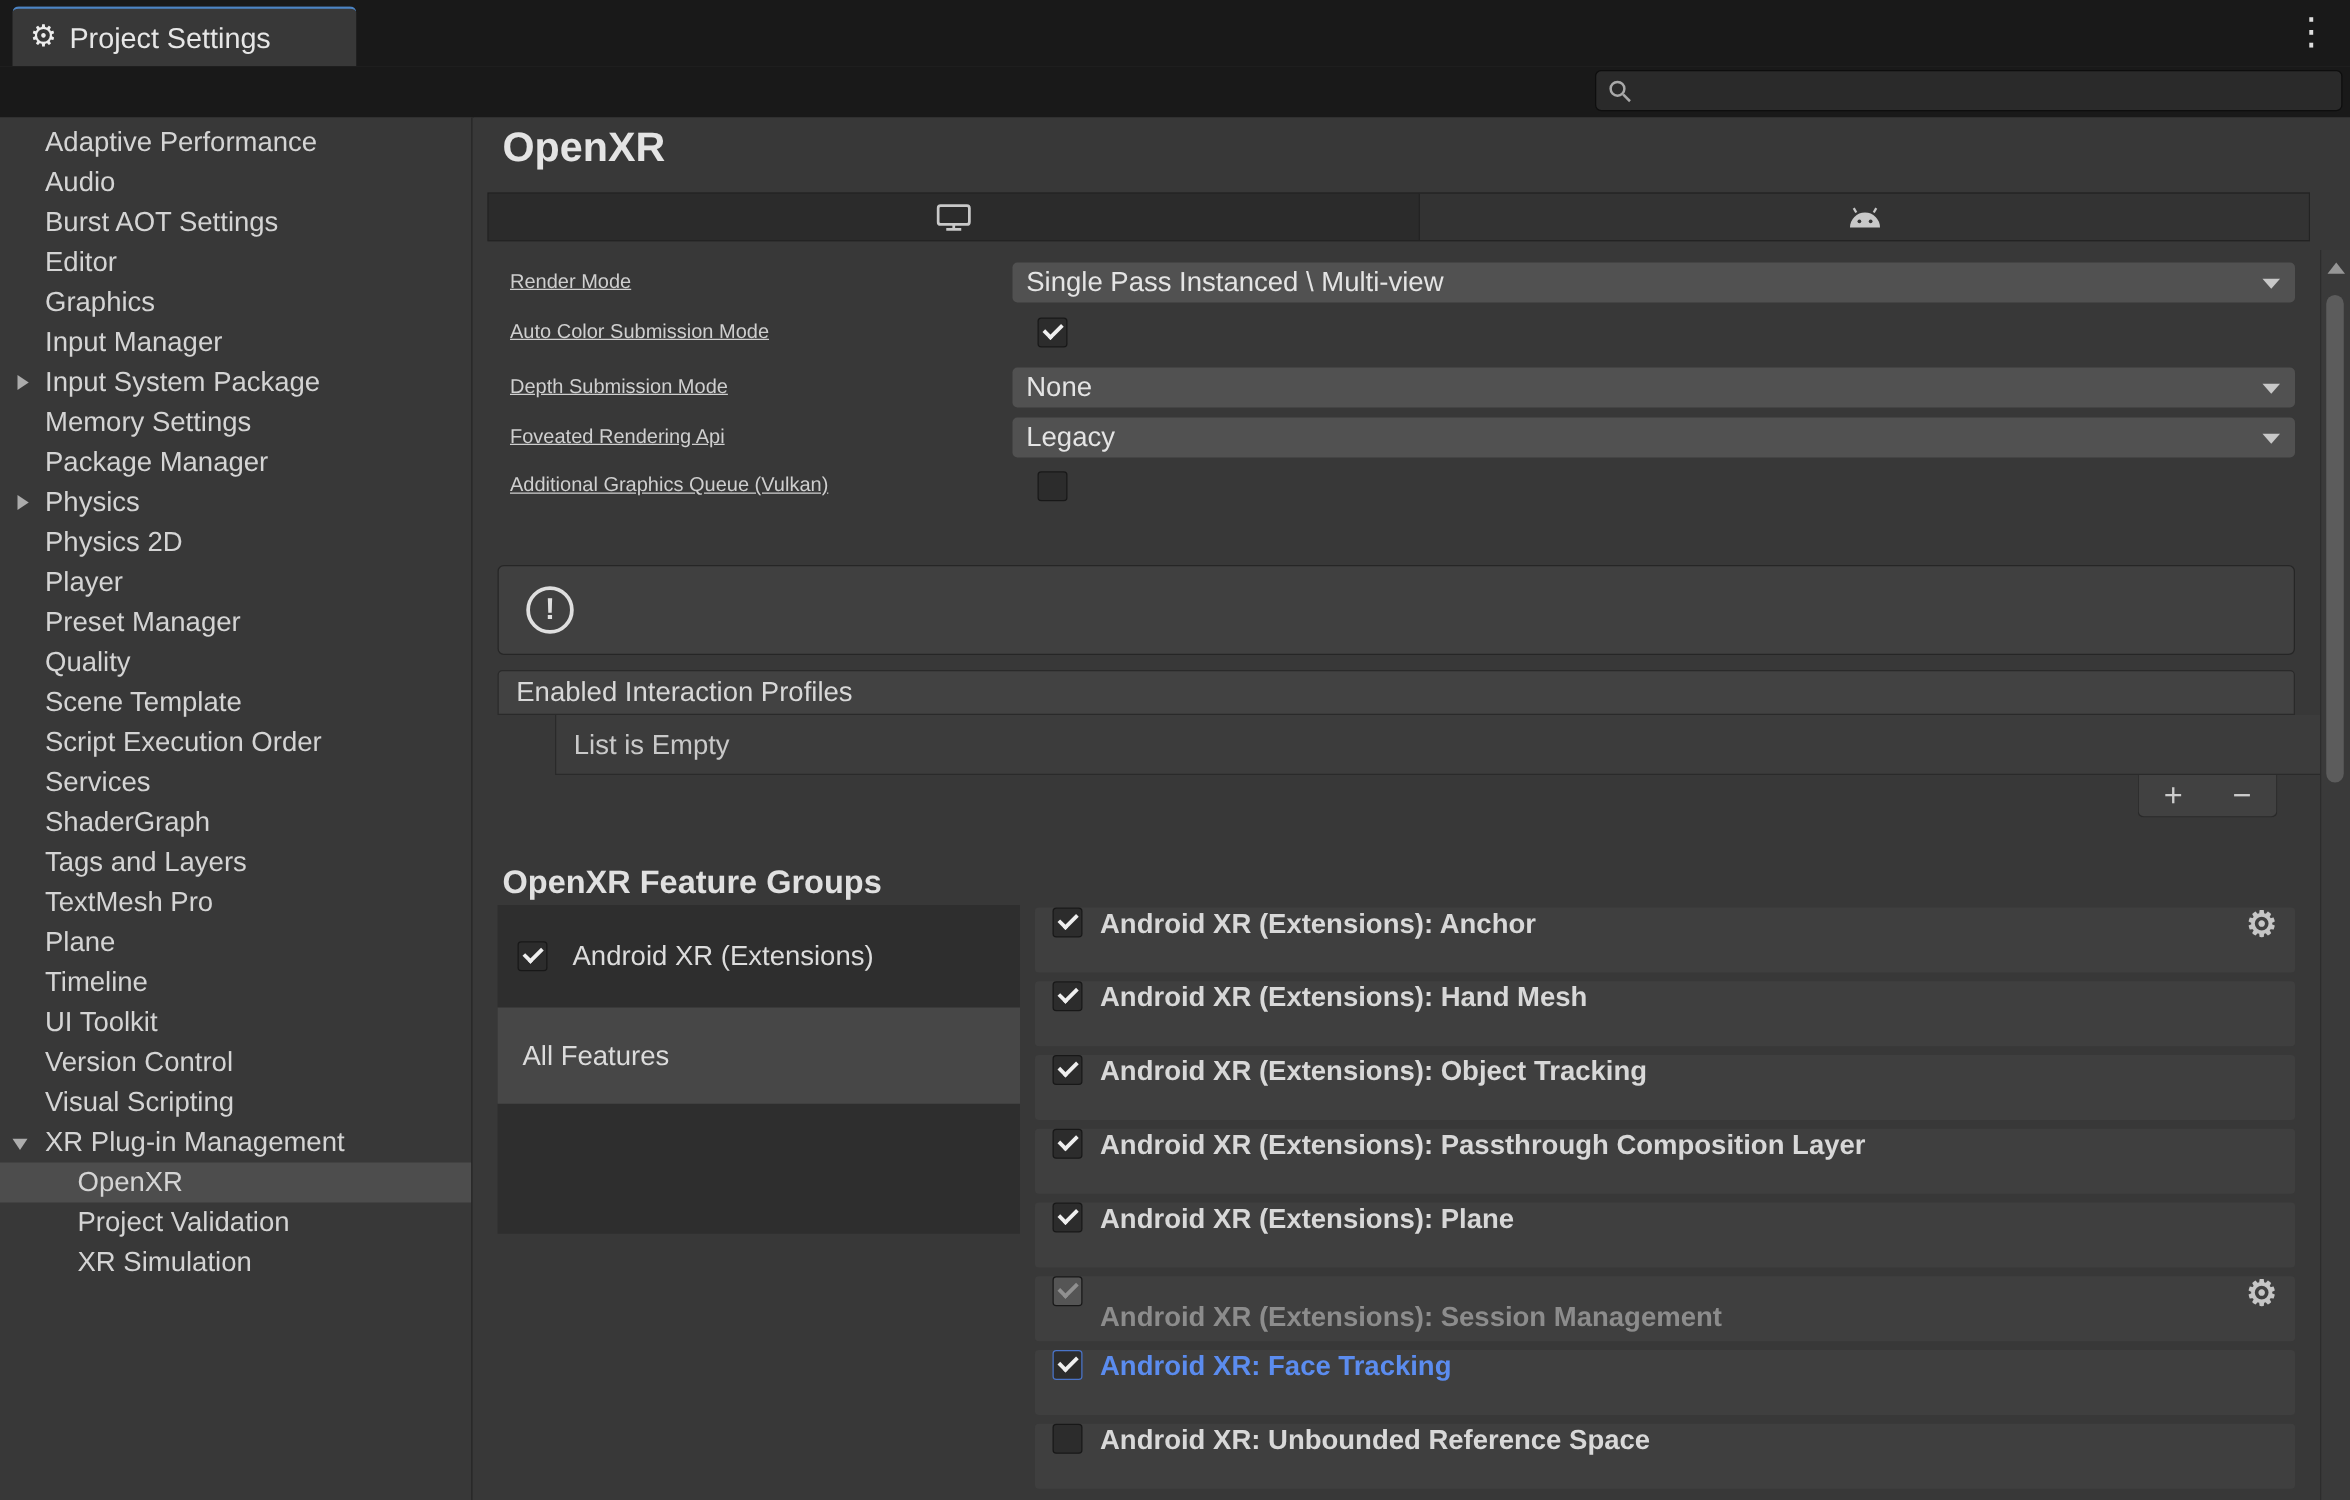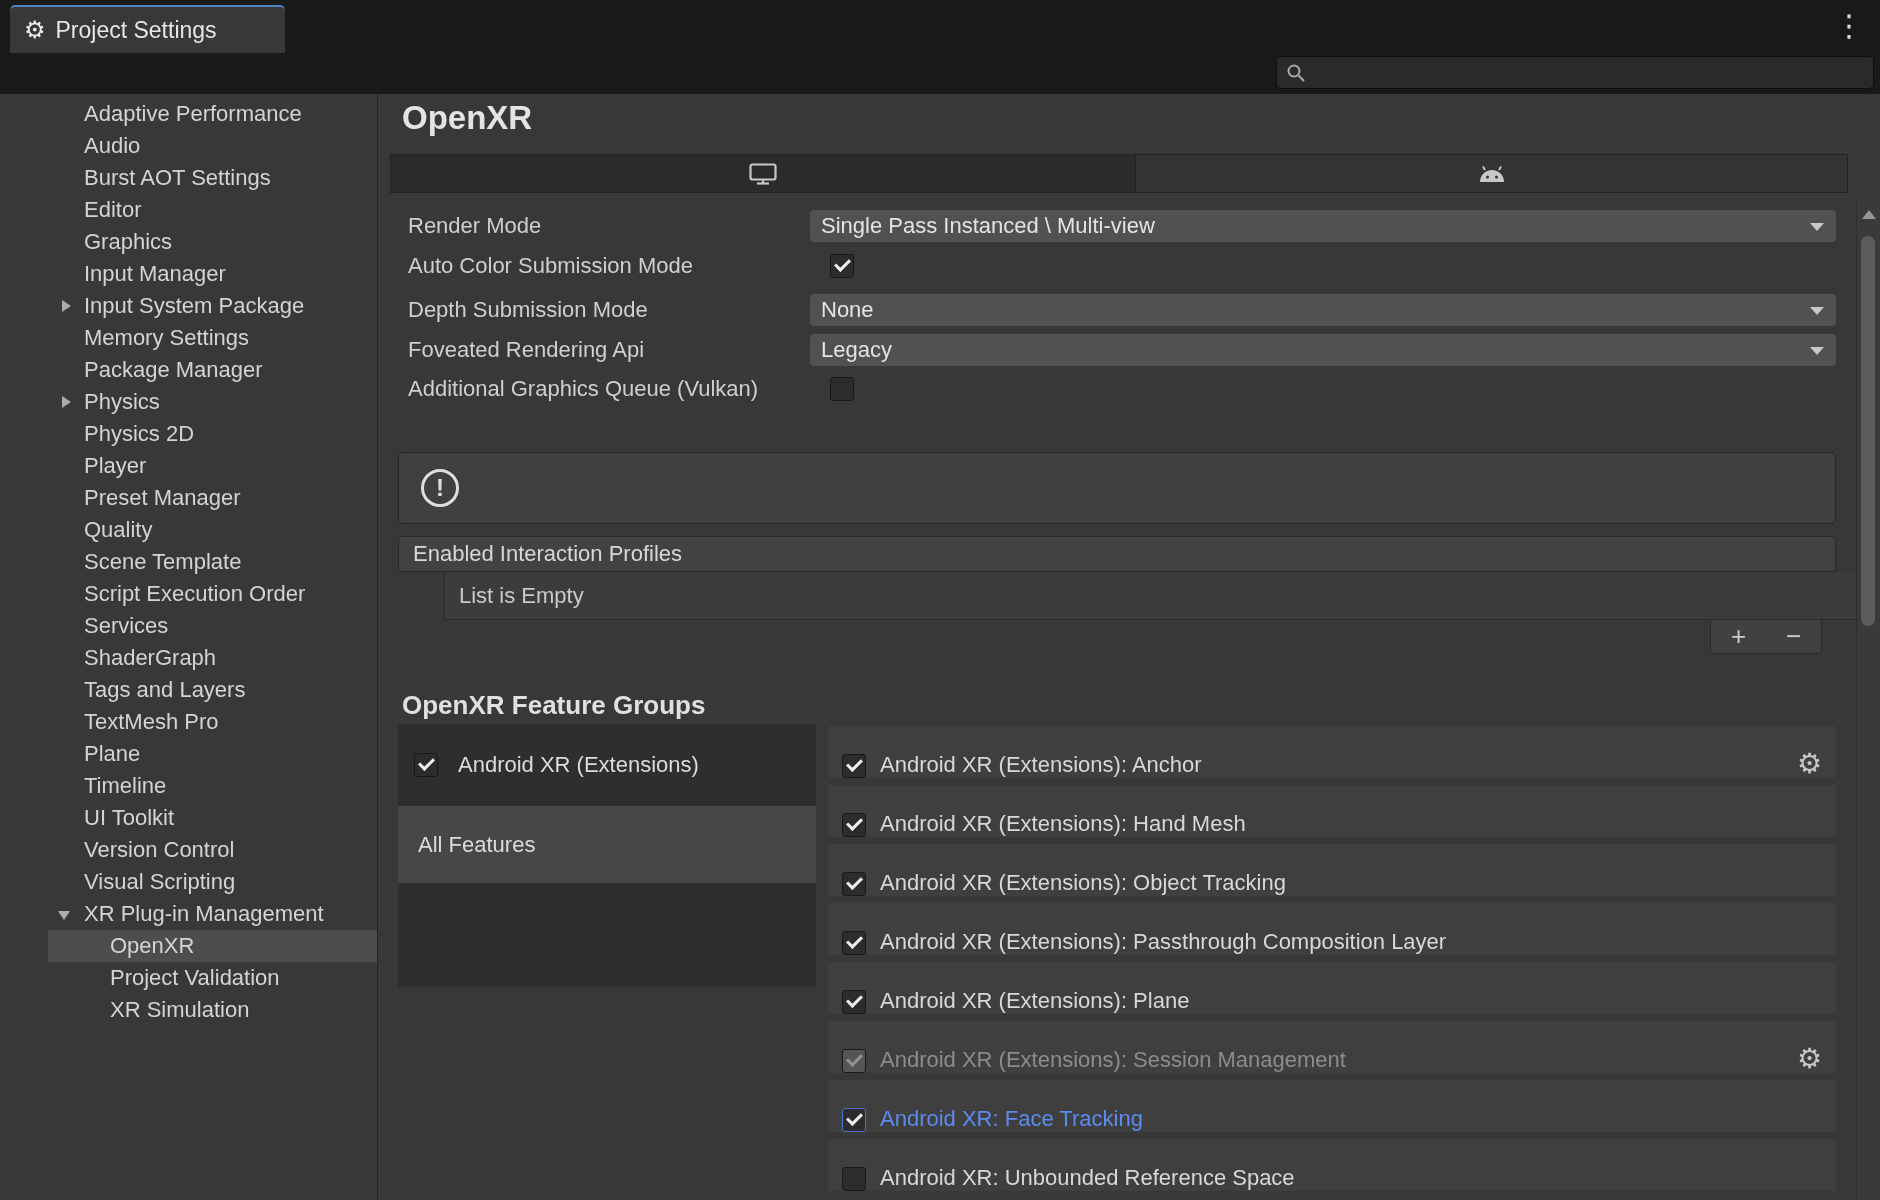--- a/index.html
+++ b/index.html
@@ -17,42 +17,42 @@
   
   .toolbar { position:absolute; top:53px; left:0; right:0; height:41px; background:#191919; }
   .search { position:absolute; right:6px; top:3px; width:598px; height:33px; background:#2A2A2A;
             border:1px solid #0E0E0E; border-radius:5px; display:flex; align-items:center; padding-left:9px; gap:8px; }
   .search .q { color:#BDBDBD; font-size:20px; }
 
   
   .sidebar { position:absolute; top:94px; left:0; width:378px; bottom:0; background:#383838;
              border-right:1px solid #242424; padding-top:4px; overflow:hidden; }
   .side-item { position:relative; height:32px; line-height:32px; font-size:22px; color:#D4D4D4;
-               padding-left:36px; white-space:nowrap; cursor:default;margin-left:48px; }
+               padding-left:36px; white-space:nowrap; cursor:default; }
   .side-item.child { padding-left:62px; }
   .side-item.selected { background:#4D4D4D; }
   .tri-r { position:absolute; left:14px; top:10px; width:0; height:0;
            border-left:9px solid #ACACAC; border-top:6px solid transparent; border-bottom:6px solid transparent; }
   .tri-d { position:absolute; left:10px; top:13px; width:0; height:0;
            border-top:9px solid #ACACAC; border-left:6px solid transparent; border-right:6px solid transparent; }
 
   
   .main { position:absolute; left:379px; top:94px; right:0; bottom:0; background:#383838; }
   .page-title { position:absolute; left:23px; top:5px; font-size:33px; font-weight:bold; color:#E4E4E4; }
 
   .ptabs { position:absolute; left:11px; top:60px; width:1458px; height:39px; display:flex;
            border:1px solid #232323; background:#2B2B2B; }
   .ptab { height:100%; display:flex; align-items:center; justify-content:center; background:#2B2B2B; cursor:pointer; }
   .ptab + .ptab { border-left:1px solid #232323; }
   .ptab.active { background:#333333; }
   .ptab-desktop { width:744px; }
   .ptab-android { flex:1; }
 
   .srow { position:absolute; left:29px; right:44px; height:32px; display:flex; align-items:center; }
-  .slabel { width:402px; flex:none; font-size:22px; color:#CFCFCF; }
+  .slabel { width:402px; flex:none; font-size:16px; color:#CFCFCF;text-decoration:underline; }
   .dd { position:relative; flex:1; height:32px; background:#515151; border-radius:4px;
         display:flex; align-items:center; padding:0 36px 0 11px; font-size:22px; color:#E4E4E4; cursor:pointer; }
   .dd .caret { position:absolute; right:12px; top:13px; width:0; height:0;
                border-left:7px solid transparent; border-right:7px solid transparent; border-top:8px solid #C8C8C8; }
 
   .cb { position:relative; width:24px; height:24px; background:#2C2C2C; border:1px solid #181818;
         border-radius:3px; flex:none; cursor:pointer; }
   .checked .cb::after, .cb.checked::after { content:""; position:absolute; left:4px; top:4px; width:12px; height:6px;
         border-left:3px solid #EFEFEF; border-bottom:3px solid #EFEFEF; transform:rotate(-45deg); }
   .srow .cb { margin-left:20px; }
@@ -76,21 +76,21 @@
   .fg-title { position:absolute; left:23px; top:596px; font-size:26px; font-weight:bold; color:#E0E0E0; }
 
   .groups { position:absolute; left:19px; top:630px; width:418px; height:263px; background:#2E2E2E; }
   .grow1 { height:82px; display:flex; align-items:center; gap:20px; padding-left:16px; color:#DCDCDC; font-size:22px; cursor:pointer; }
   .grow2 { height:77px; display:flex; align-items:center; padding-left:20px;
            color:#DCDCDC; font-size:22px; cursor:pointer; }
   .grow2.selected { background:#474747; }
 
   .features { position:absolute; left:449px; top:632px; width:1008px; }
   .frow { height:52px; margin-bottom:7px; background:#3F3F3F; border-radius:3px;
-          display:flex; align-items:flex-end; gap:14px; padding:0 14px; }
+          display:flex; align-items:flex-start; gap:14px; padding:0 14px;font-weight:bold; }
   .flabel { font-size:22px; color:#D8D8D8; }
   .frow.disabled .flabel { color:#8C8C8C;margin-top:20px; }
   .frow.disabled .cb { background:#555555; }
   .frow.disabled .cb::after { border-color:#909090; }
   .frow.highlight .flabel { color:#5B8CEF; }
   .frow.highlight .cb { border-color:#4A74C9; }
   .gear-btn { margin-left:auto; font-size:28px; color:#C6C6C6; line-height:1; cursor:pointer; }
 
   
   .scrollbar { position:absolute; right:0; top:200px; bottom:0; width:24px; background:#3A3A3A; border-left:1px solid #2D2D2D; }

